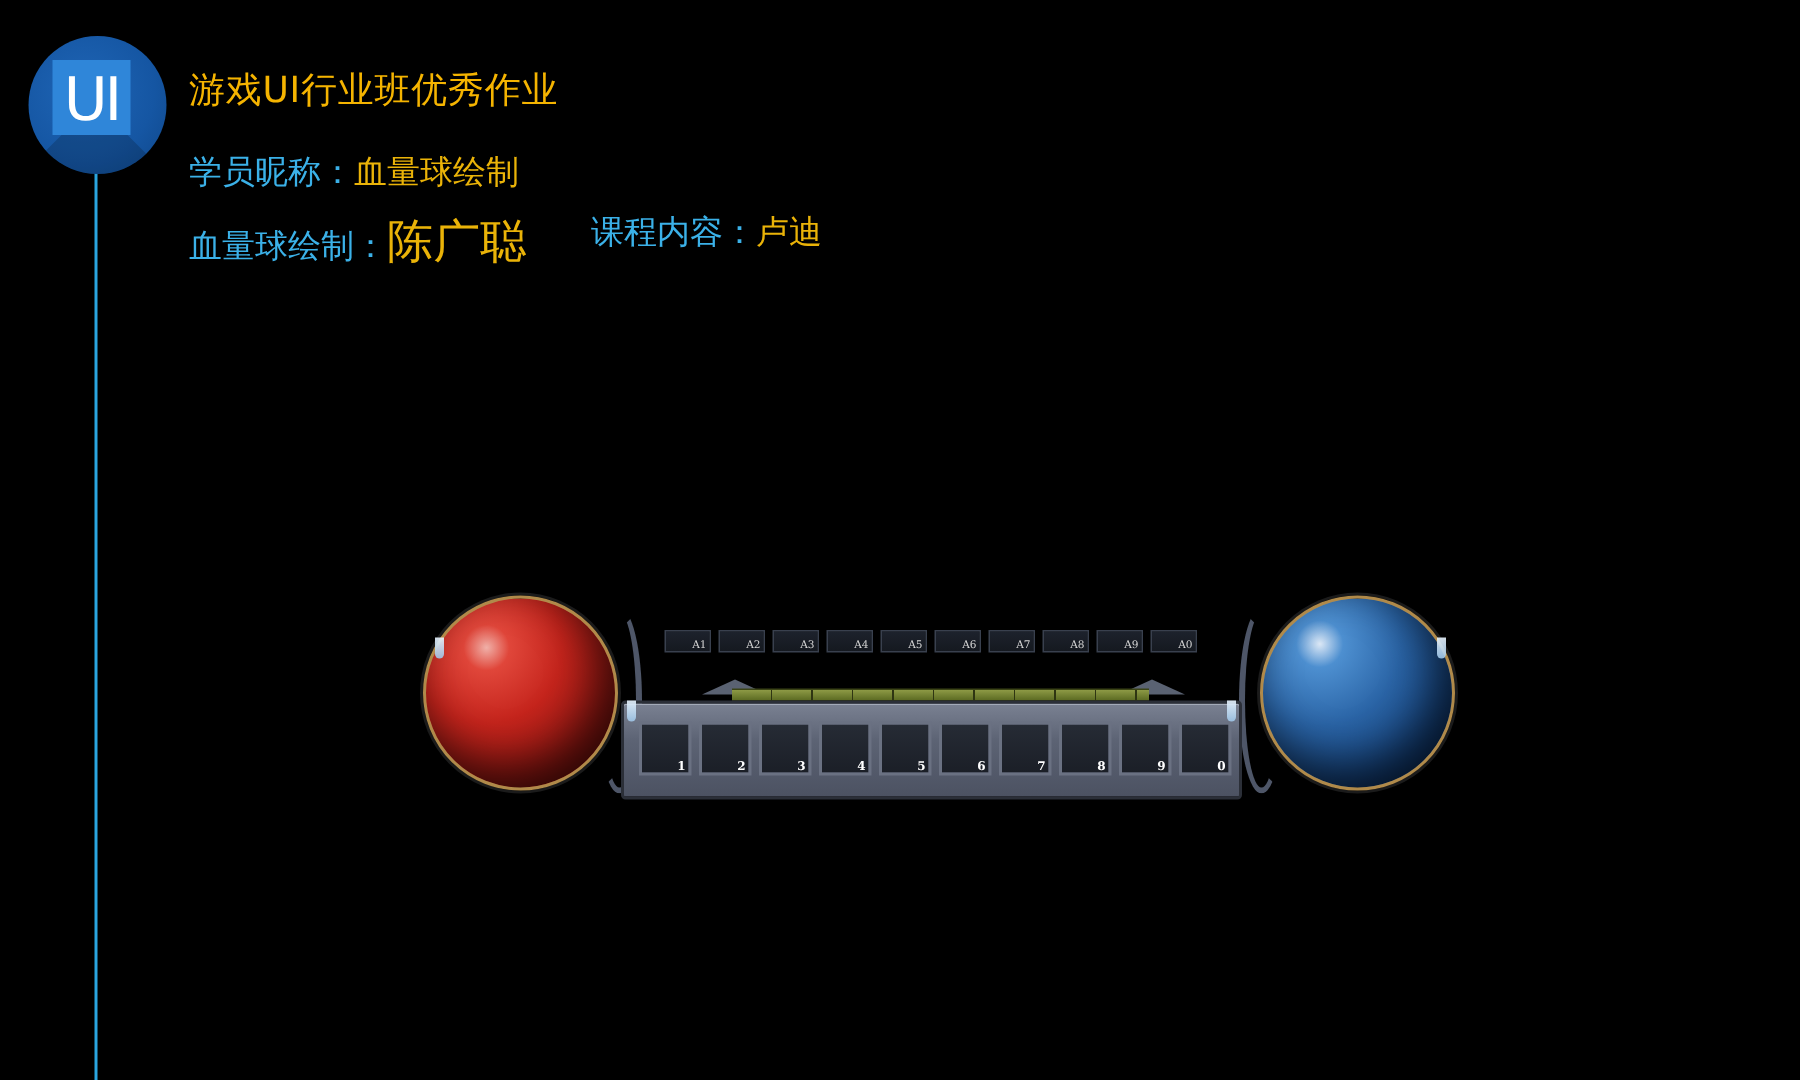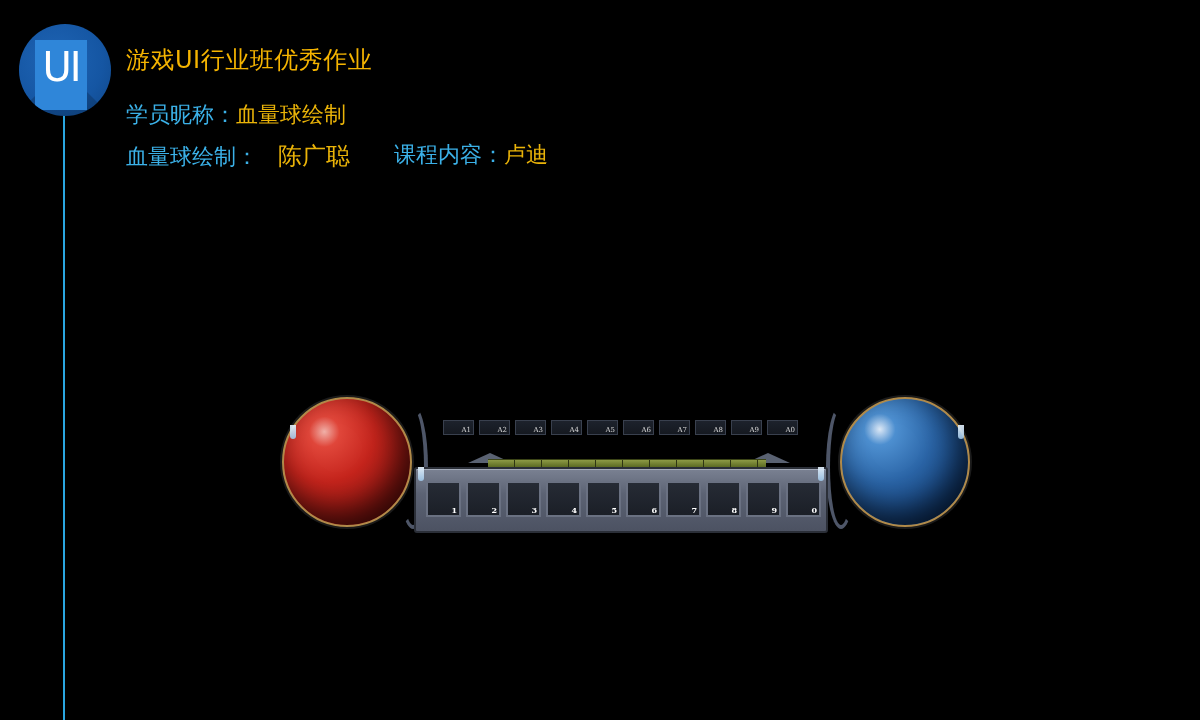--- a/index.html
+++ b/index.html
@@ -13,34 +13,34 @@
   .logo-circle {
     position: absolute; left: 19px; top: 24px; width: 92px; height: 92px; border-radius: 50%;
     background: radial-gradient(circle at 40% 40%, #1f65b5 0%, #1556a3 60%, #0f4688 100%);
     overflow: hidden;
   }
   .logo-circle::after {
     content: ""; position: absolute; left: 44px; top: 44px; width: 90px; height: 90px;
     background: rgba(0,0,0,0.18); transform: rotate(45deg); transform-origin: 0 0;
   }
   .logo-square {
-    position: absolute; left: 16px; top: 16px; width: 52px; height: 70px; background: #2f86d9;
+    position: absolute; left: 16px; top: 16px; width: 52px; height: 50px; background: #2f86d9;
     color: #fff; font-size: 40px; line-height: 55px; text-align: center;
     font-family: "DejaVu Sans", sans-serif; letter-spacing: -2px; z-index: 2;
   }
   .title {
     position: absolute; left: 126px; top: 44px; font-size: 24px; color: #f5b400;
     letter-spacing: 0.5px; white-space: nowrap;
   }
   .line { position: absolute; font-size: 22px; white-space: nowrap; }
   .lbl { color: #3bb1e8; }
   .val { color: #eab308; }
   .line1 { left: 126px; top: 100px; }
   .line2 { left: 126px; top: 140px; }
-  .line2 .val { font-size: 24px; margin-left: 20px; }
+  .line2 .val { font-size: 31px; }
   .line3 { left: 394px; top: 140px; }
 
   
   .hud { position: absolute; left: 278px; top: 395px; width: 700px; height: 145px; }
   .orb {
     position: absolute; width: 126px; height: 126px; border-radius: 50%;
     border: 2px solid #b08a4a; box-shadow: 0 0 0 2px #1b1b1b, inset -10px -14px 30px rgba(0,0,0,0.65);
   }
   .orb-health { left: 4px; top: 2px;
     background: radial-gradient(circle at 32% 26%, #f0b0a8 0%, #e0463a 12%, #c5241c 40%, #8b1510 78%, #4a0806 100%); }

